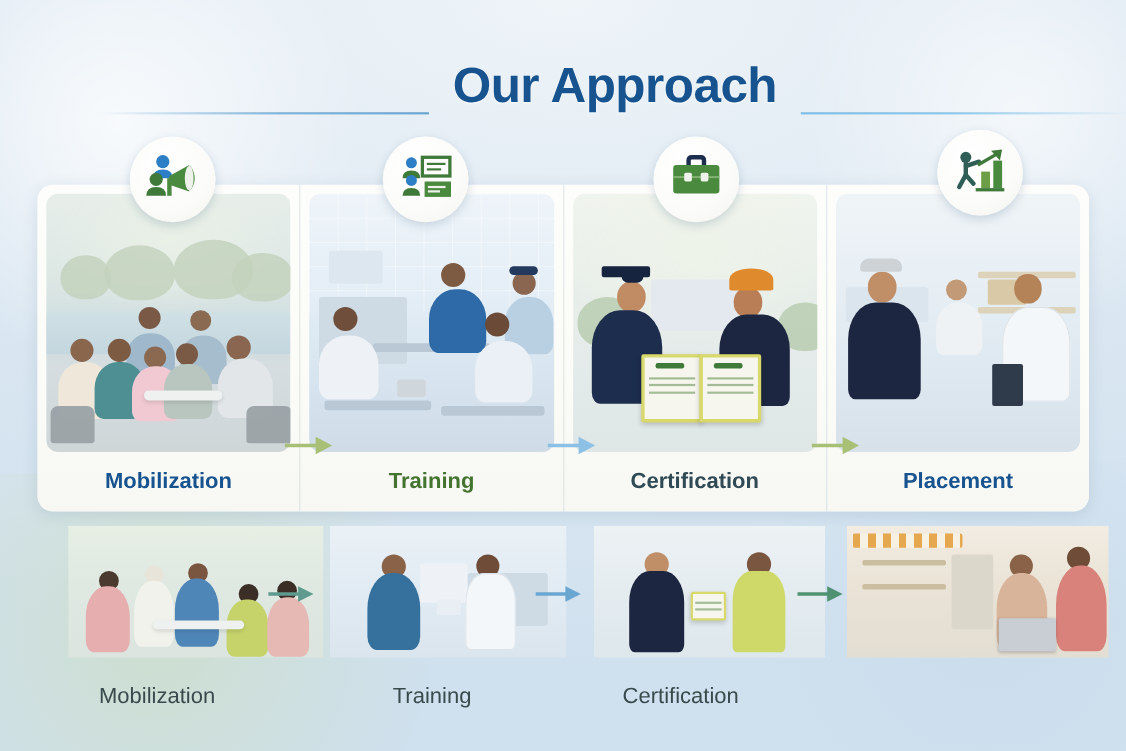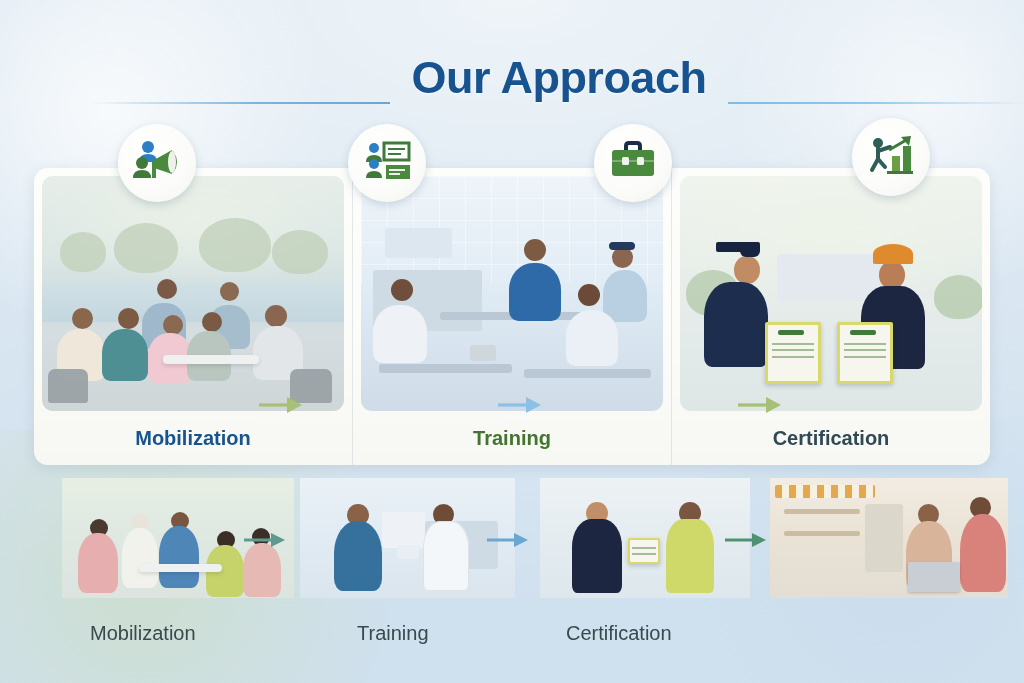--- a/index.html
+++ b/index.html
@@ -259,20 +259,44 @@
           <div class="cert-line" style="top:44%;"></div>
           <div class="cert-line" style="top:56%;"></div>
         </div>
       </div>
     </div>
     <div class="label-row">
       <span class="step-label" style="color:#2f4a55">Certification</span>
     </div>
   </div>
 
+  <div class="panel">
+    <div class="thumb">
+      <div class="thumb-inner ill-place">
+        <div class="shelf" style="left:58%;top:30%;width:40%;height:6px;"></div>
+        <div class="shelf" style="left:58%;top:44%;width:40%;height:6px;"></div>
+        <div class="shelf" style="left:62%;top:33%;width:16%;height:10%;background:#d9c9a6;"></div>
+        <div class="counter" style="left:4%;top:36%;width:34%;height:14%;background:#dbe5ee;"></div>
+
+        <div class="head" style="left:13%;top:30%;width:26px;height:28px;background:#c08e67;border-radius:48%;"></div>
+        <div class="mortar" style="left:10%;top:25%;width:38px;height:12px;border-radius:8px 8px 3px 3px;background:#cdd2d6;"></div>
+        <div class="suit" style="left:5%;top:42%;width:66px;height:88px;"></div>
+
+        <div class="head" style="left:45%;top:33%;width:19px;height:19px;background:#c29a78;"></div>
+        <div class="figure" style="left:41%;top:42%;width:42px;height:48px;background:#eef2f5;"></div>
+
+        <div class="head" style="left:73%;top:31%;width:25px;height:27px;background:#b58358;border-radius:48%;"></div>
+        <div class="coat" style="left:68%;top:44%;width:62px;height:86px;"></div>
+        <div class="clipboard" style="left:64%;top:66%;width:28px;height:38px;"></div>
+      </div>
+    </div>
+    <div class="label-row">
+      <span class="step-label" style="color:#17538f">Placement</span>
+    </div>
+  </div>
 
   <div class="arrow arrow-1">
     <svg width="46" height="22" viewBox="0 0 46 22">
       <path d="M1 11 H31" stroke="#a8bf76" stroke-width="3.2" fill="none"></path>
       <path d="M29 3 L44 11 L29 19 Z" fill="#a8bf76"></path>
     </svg>
   </div>
   <div class="arrow arrow-2">
     <svg width="46" height="22" viewBox="0 0 46 22">
       <path d="M1 11 H31" stroke="#8cc0e4" stroke-width="3.2" fill="none"></path>

